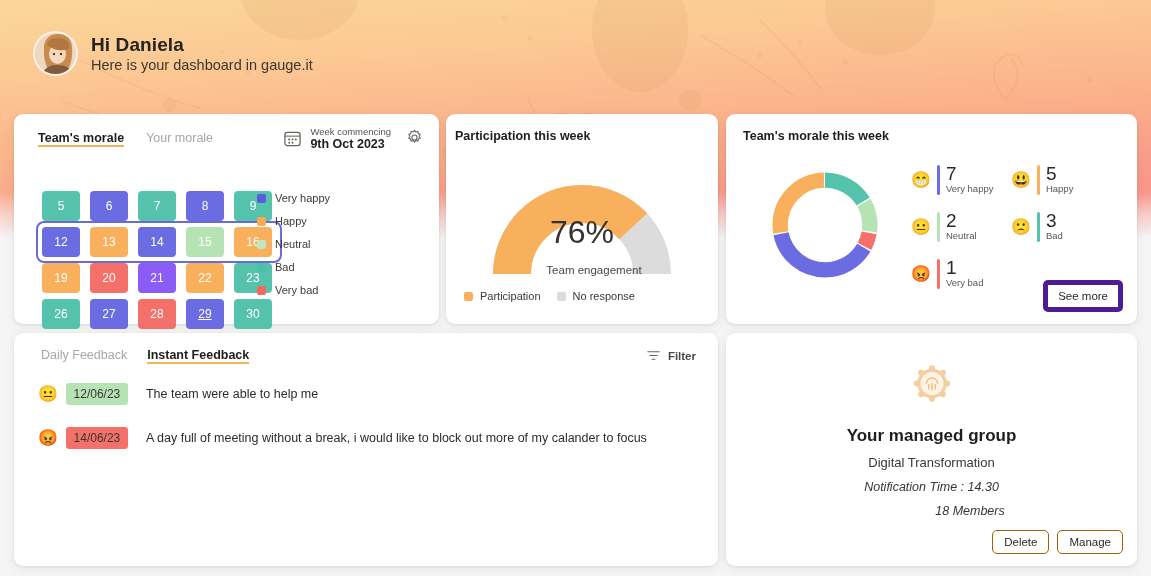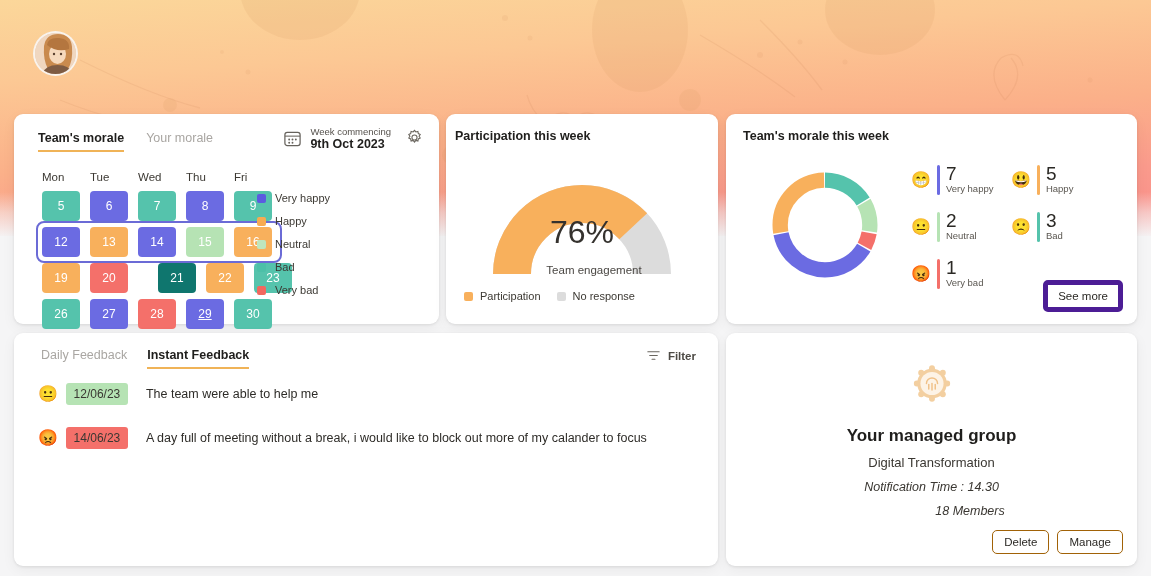--- a/index.html
+++ b/index.html
@@ -35,21 +35,21 @@
   
   .card {
     position: absolute; background: #fff; border-radius: 9px;
     box-shadow: 0 1px 3px rgba(0,0,0,.09), 0 4px 14px rgba(0,0,0,.05);
   }
   .card-title { font-size: 12.5px; font-weight: 700; color: #1f1e1c; }
 
   
   #card-calendar { left: 14px; top: 114px; width: 425px; height: 210px; }
   .tabs { position: absolute; left: 24px; top: 17px; display: flex; gap: 22px; align-items: flex-start; }
-  .tab { font-size: 12.5px; color: #a9a6a2; padding-bottom: 5px; cursor: pointer; white-space: nowrap; }
+  .tab { font-size: 12.5px; color: #a9a6a2; cursor: pointer; white-space: nowrap; }
   .tab.active { color: #1f1e1c; font-weight: 700; border-bottom: 2.5px solid #f0b357; }
   .week-head { position: absolute; right: 48px; top: 12px; display: flex; align-items: center; gap: 8px; }
   .cal-ico { width: 19px; height: 19px; flex: none; }
   .week-lines .l1 { font-size: 9.5px; color: #55514c; line-height: 11px; }
   .week-lines .l2 { font-size: 12.5px; font-weight: 700; color: #1f1e1c; line-height: 14px; }
   .gear { position: absolute; right: 16px; top: 15px; width: 17px; height: 17px; cursor: pointer; }
 
   .daynames { position: absolute; left: 28px; top: 57px; display: flex; }
   .daynames span { width: 38px; margin-right: 10px; font-size: 11.5px; color: #3c3933; }
   .grid { position: absolute; left: 28px; top: 77px; }
@@ -169,20 +169,24 @@
       <svg viewBox="0 0 45 45" width="45" height="45">
         <rect width="45" height="45" fill="#f0d7c0"></rect>
         <path d="M9 13 q2 -12 14 -12 q13 0 14 13 q1 14 -4 22 l-20 0 q-5 -9 -4 -23z" fill="#c98a4e"></path>
         <ellipse cx="22.5" cy="21" rx="8.5" ry="10" fill="#f6d9bd"></ellipse>
         <path d="M12 12 q10 8 22 4 q1 -10 -10 -11 q-11 -1 -12 7z" fill="#b4763f"></path>
         <path d="M6 45 q2 -13 16.5 -13 q14.5 0 16.5 13z" fill="#7e5b43"></path>
         <circle cx="19" cy="21" r="1.2" fill="#5a4130"></circle>
           <circle cx="26" cy="21" r="1.2" fill="#5a4130"></circle>
       </svg>
     </div>
+    <div class="greet-text">
+      <div class="hi">Hi Daniela</div>
+      <div class="sub">Here is your dashboard in gauge.it</div>
+    </div>
   </div>
 
   <div class="card" id="card-calendar">
     <div class="tabs">
       <div class="tab active">Team's morale</div>
       <div class="tab">Your morale</div>
     </div>
 
     <div class="week-head">
       <svg class="cal-ico" viewBox="0 0 20 20">
@@ -202,48 +206,41 @@
       </div>
     </div>
 
     <svg class="gear" viewBox="0 0 20 20">
       <g fill="none" stroke="#6a665f" stroke-width="1.3">
         <circle cx="10" cy="10" r="3"></circle>
         <path d="M10 1.6 l1.6 1.9 2.4 -.6 .5 2.4 2.2 1.1 -1.3 2.1 1.3 2.1 -2.2 1.1 -.5 2.4 -2.4 -.6 -1.6 1.9 -1.6 -1.9 -2.4 .6 -.5 -2.4 -2.2 -1.1 1.3 -2.1 -1.3 -2.1 2.2 -1.1 .5 -2.4 2.4 .6z"></path>
       </g>
     </svg>
 
-    <div class="daynames">
-      <span>Mon</span>
-      <span>Tue</span>
-      <span>Wed</span>
-      <span>Thu</span>
-      <span>Fri</span>
-    </div>
 
     <div class="grid" id="calendar-grid">
         <div class="grow">
           <div class="cell" style="background: rgb(85, 195, 172);">5</div>
           <div class="cell" style="background: rgb(107, 107, 226);">6</div>
           <div class="cell" style="background: rgb(85, 195, 172);">7</div>
           <div class="cell" style="background: rgb(107, 107, 226);">8</div>
           <div class="cell" style="background: rgb(85, 195, 172);">9</div>
         </div>
         <div class="grow sel">
           <div class="selbox" style="border-color: rgb(107, 107, 214);"></div>
           <div class="cell" style="background: rgb(107, 107, 226);">12</div>
           <div class="cell" style="background: rgb(248, 176, 92);">13</div>
           <div class="cell" style="background: rgb(107, 107, 226);">14</div>
           <div class="cell" style="background: rgb(182, 227, 180);">15</div>
           <div class="cell" style="background: rgb(248, 176, 92);">16</div>
         </div>
         <div class="grow">
           <div class="cell" style="background: rgb(248, 176, 92);">19</div>
           <div class="cell" style="background: rgb(244, 112, 106);">20</div>
-          <div class="cell" style="background: #0f766e; margin-left: 20px;">21</div>
+          <div class="cell" style="background: #8b5cf6;">21</div>
           <div class="cell" style="background: rgb(248, 176, 92);">22</div>
           <div class="cell" style="background: rgb(85, 195, 172);">23</div>
         </div>
         <div class="grow">
           <div class="cell" style="background: rgb(85, 195, 172);">26</div>
           <div class="cell" style="background: rgb(107, 107, 226);">27</div>
           <div class="cell" style="background: rgb(244, 112, 106);">28</div>
           <div class="cell" style="background: rgb(107, 107, 226); text-decoration: underline;">29</div>
           <div class="cell" style="background: rgb(85, 195, 172);">30</div>
         </div>

